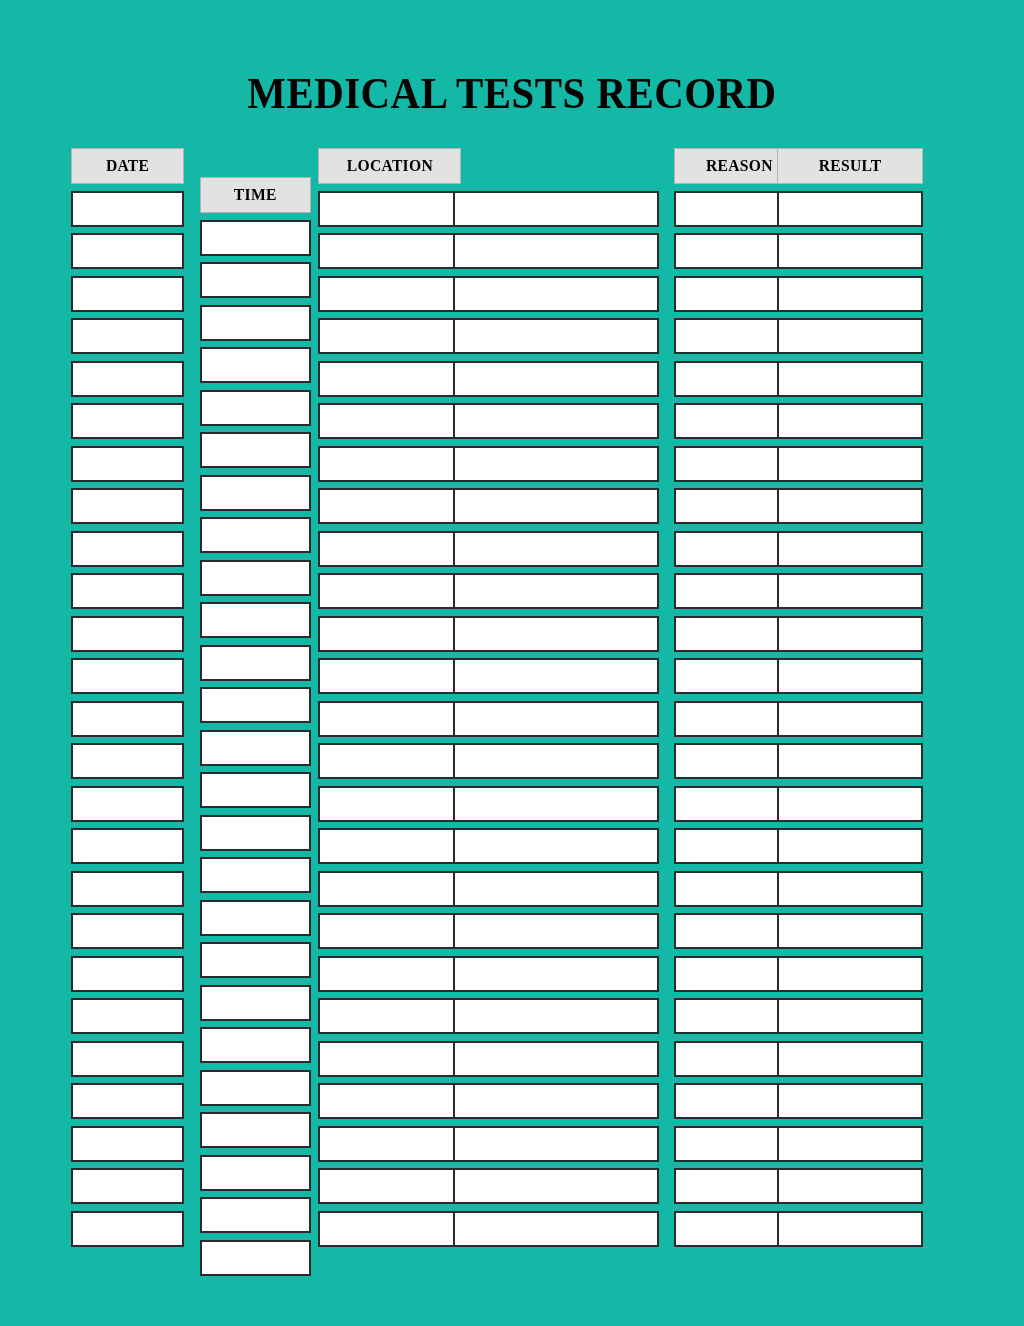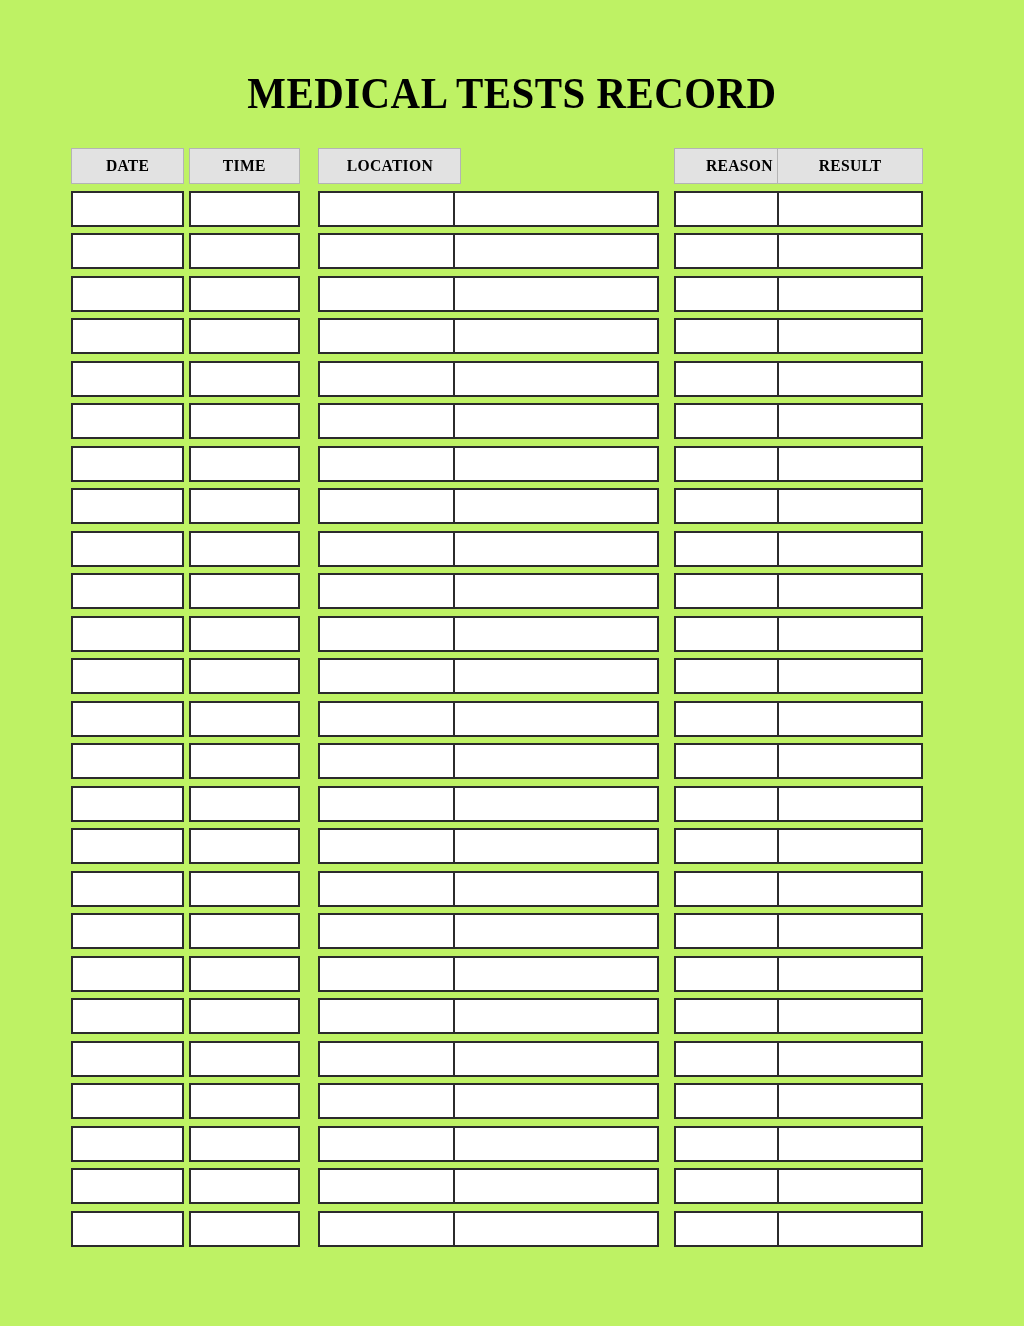--- a/index.html
+++ b/index.html
@@ -14,21 +14,21 @@
     position: relative;
     font-family: "Liberation Serif", "DejaVu Serif", serif;
     -webkit-font-smoothing: antialiased;
   }
 
   #page {
     position: absolute;
     left: 0; top: 0;
     width: 1024px;
     height: 1326px;
-    background: #bef264;
+    background: #14b8a6;
     overflow: hidden;
   }
 
   
   #title {
     position: absolute;
     left: 0;
     top: 68px;
     width: 1024px;
     text-align: center;
@@ -86,21 +86,21 @@
     transform: scaleX(0.92);
     white-space: nowrap;
   }
 
   .hdr-label.small {
     font-size: 16px;
   }
 
   
   .col-0 { left: 0px;   width: 113px; }
-  .col-1 { left: 118px; width: 111px; }
+  .col-1 { left: 129px; width: 111px; margin-top: 29px; }
   .col-2 { left: 234px; width: 143px; margin-left: 13px; }
   .col-3 { left: 382px; width: 206px; }
   .col-4 { left: 603px; width: 131px; }
   .col-5 { left: 706px; width: 146px; }
 </style>
 </head>
 <body>
 
 <div id="page">
 

